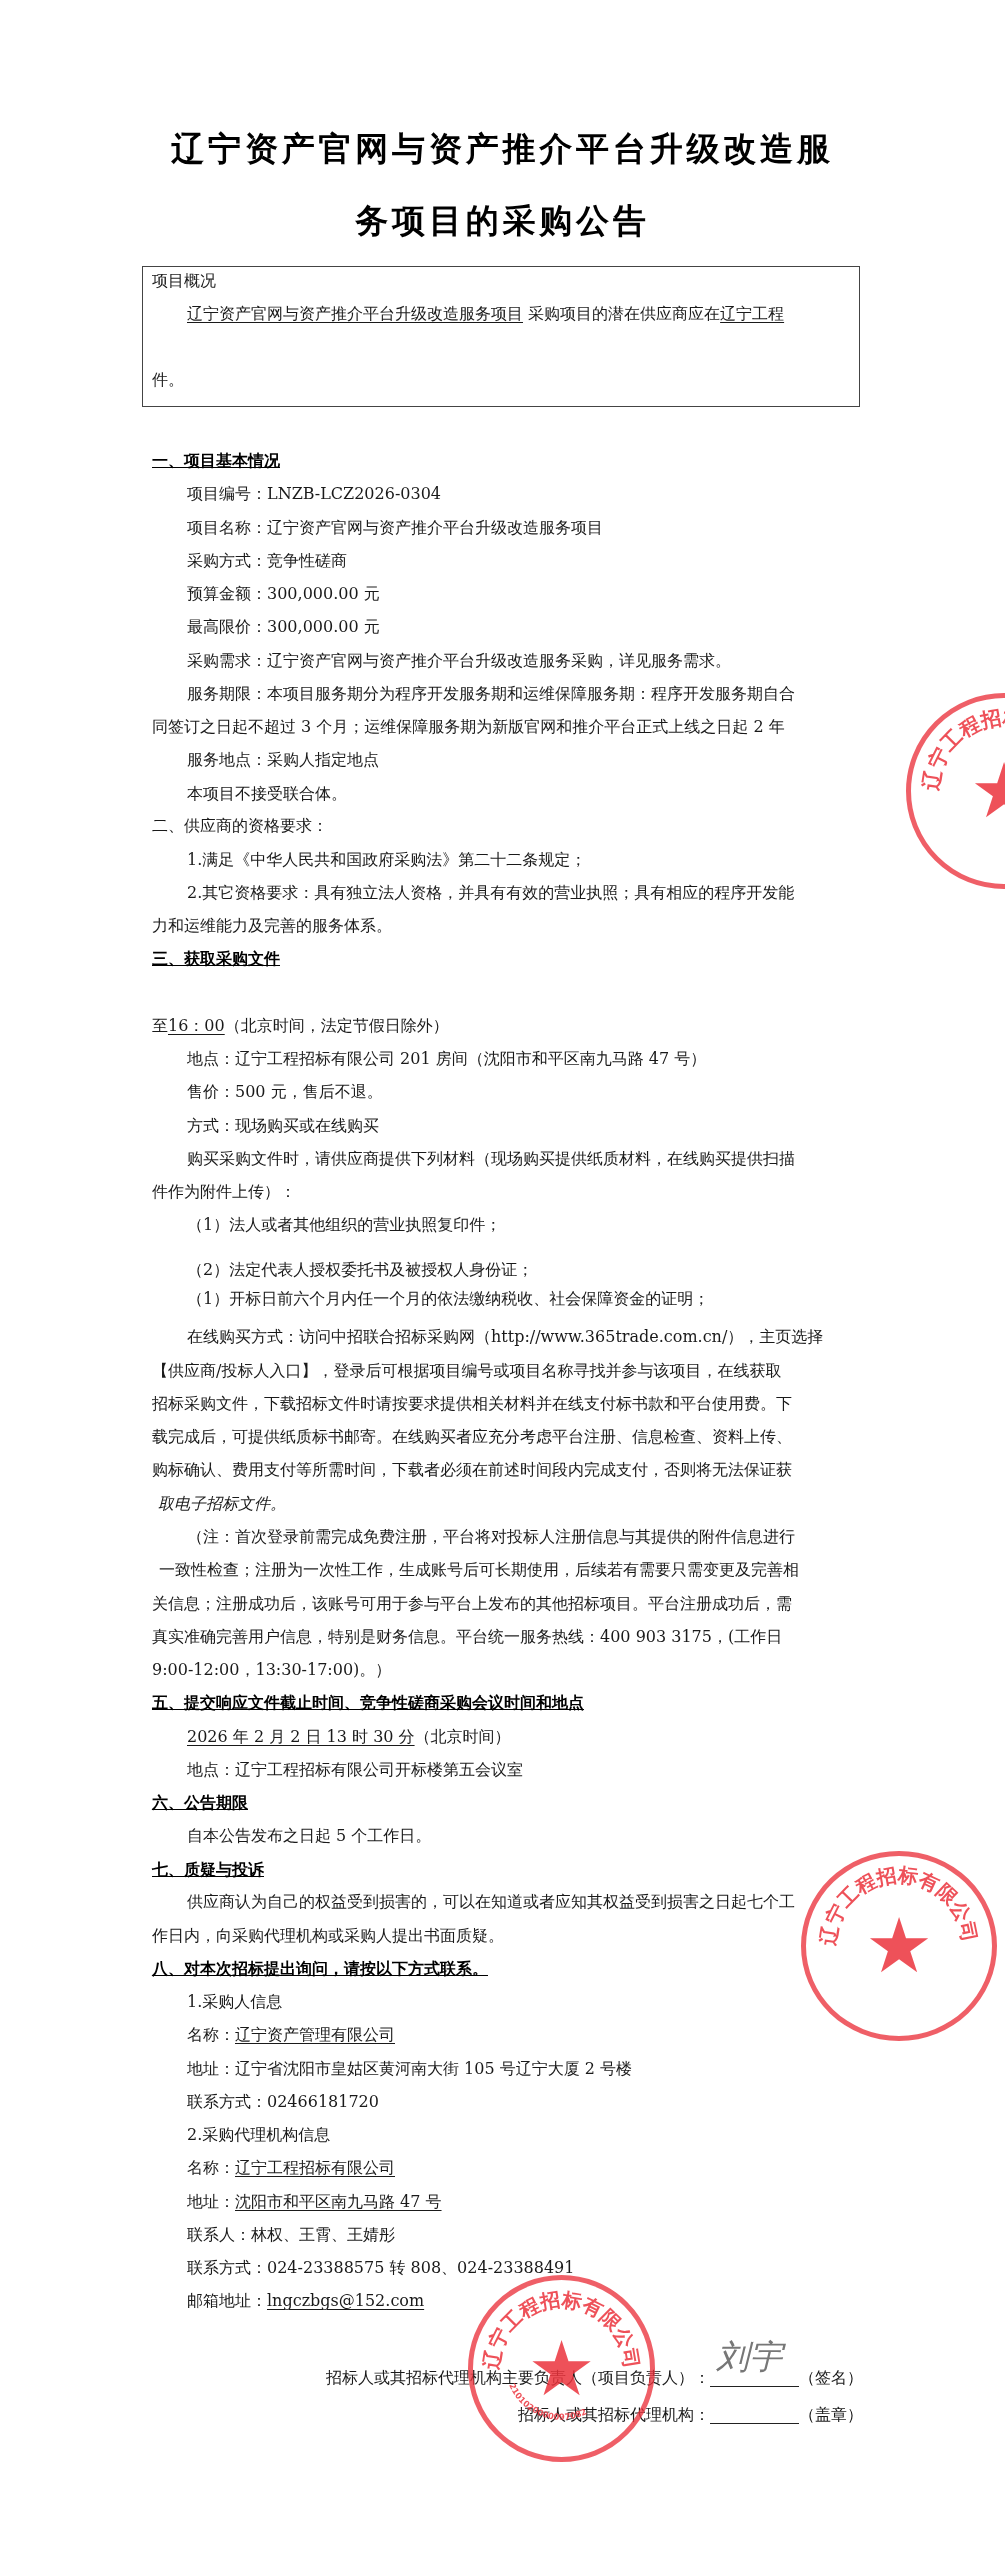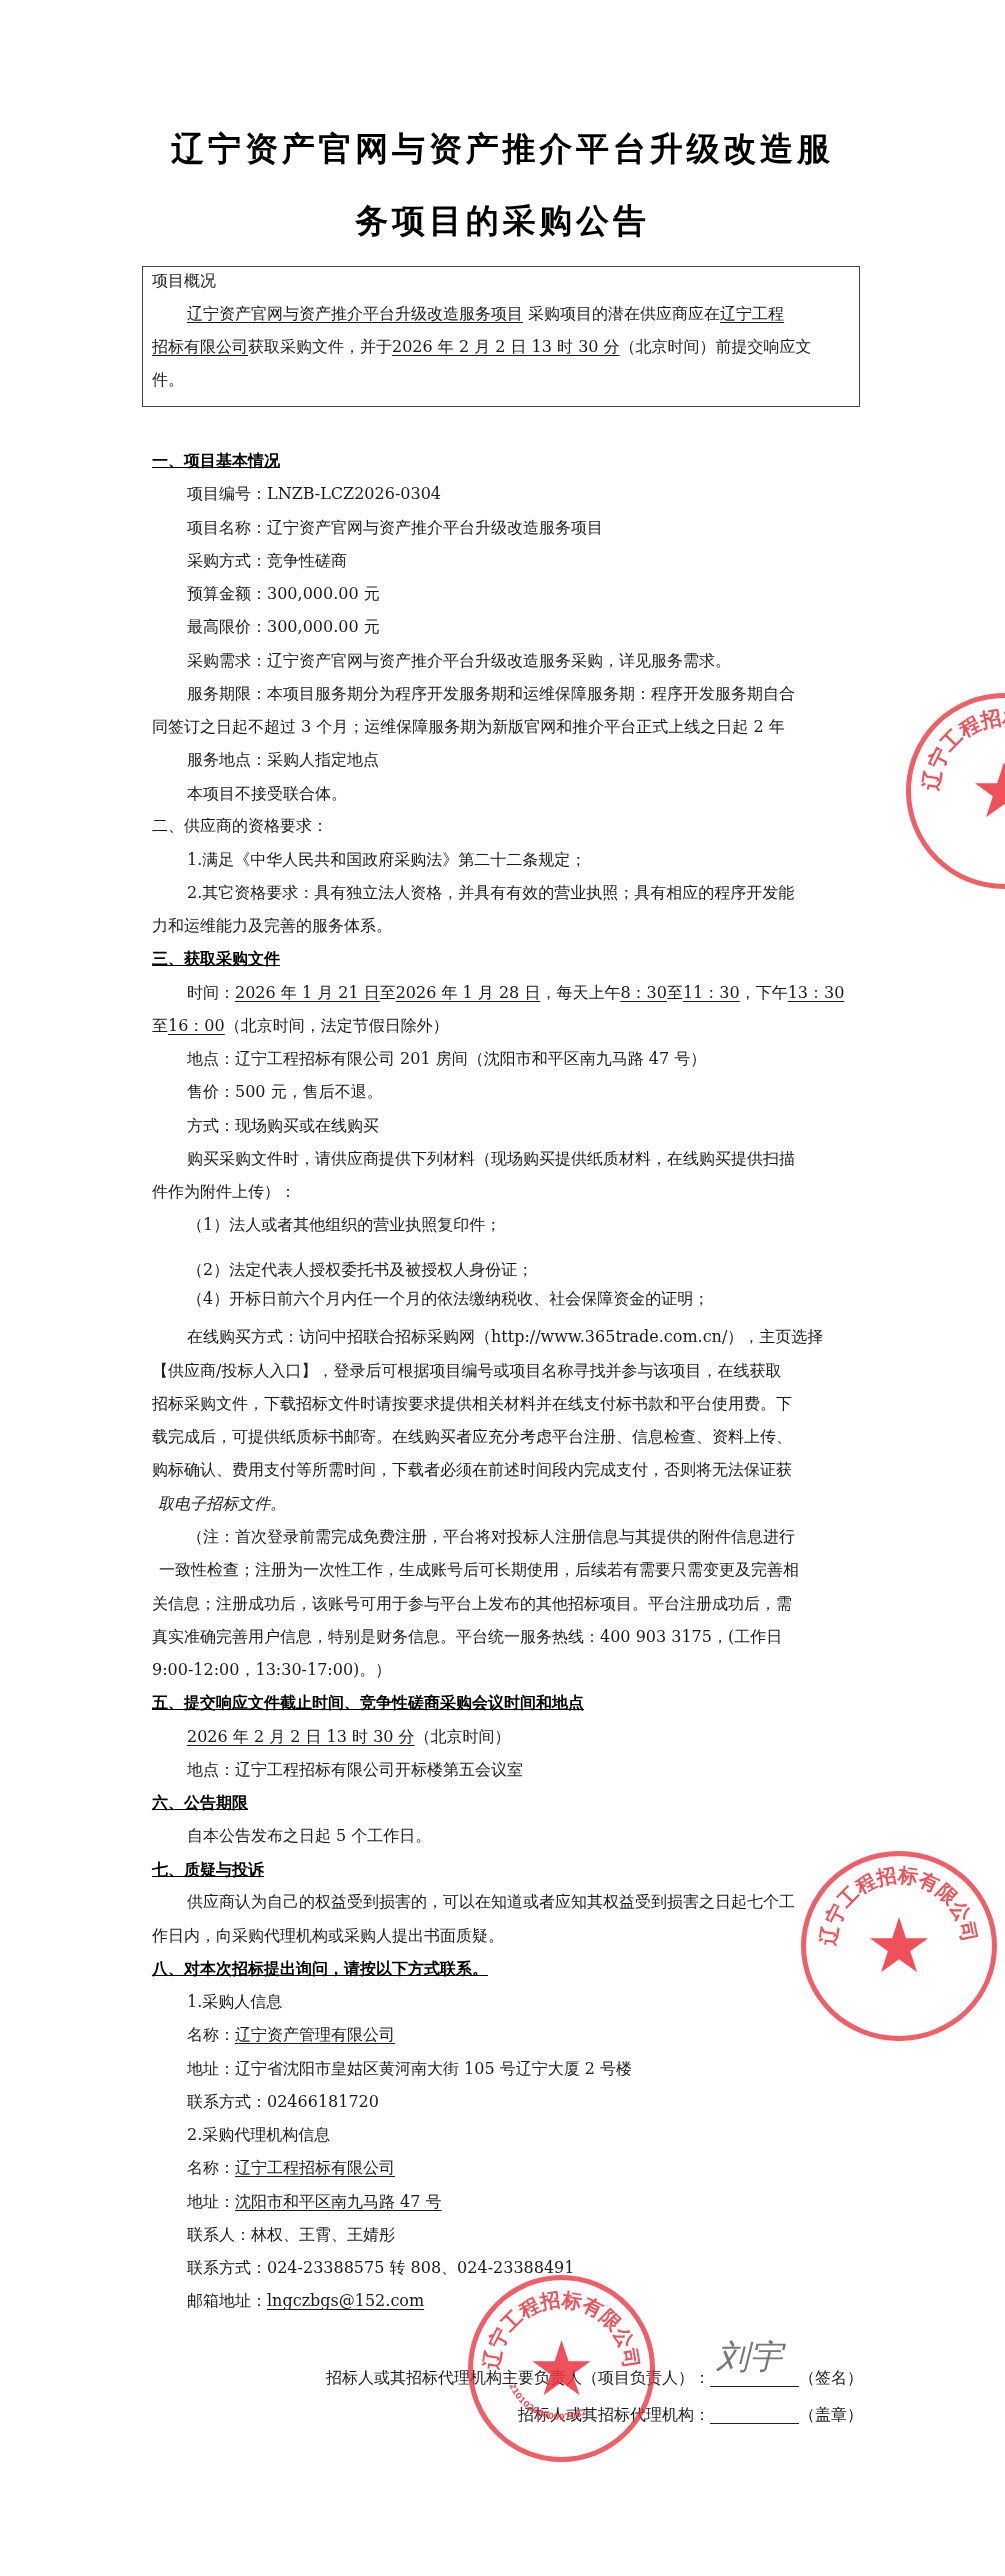--- a/index.html
+++ b/index.html
@@ -29,57 +29,51 @@
 <div class="page">
 
   <div class="title" style="top:127px;">辽宁资产官网与资产推介平台升级改造服</div>
   <div class="title" style="top:199px;">务项目的采购公告</div>
 
   <div class="overview"></div>
   <div class="ln" style="left:152px;top:271px;">项目概况</div>
   <div class="ln" style="left:187px;top:304px;">
     <span class="u">辽宁资产官网与资产推介平台升级改造服务项目</span><span> 采购项目的潜在供应商应在</span><span class="u">辽宁工程</span>
   </div>
-  <div class="ln" style="left:152px;top:337px;">
-    <span class="u">招标有限公司</span><span>获取采购文件，并于</span><span class="u">2026 年 2 月 2 日 13 时 30 分</span><span>（北京时间）前提交响应文</span>
-  </div>
   <div class="ln" style="left:152px;top:370px;">件。</div>
 
   <div class="ln b" style="left:152px;top:451px;">一、项目基本情况</div>
   <div class="ln" style="left:187px;top:484px;">项目编号：LNZB-LCZ2026-0304</div>
   <div class="ln" style="left:187px;top:518px;">项目名称：辽宁资产官网与资产推介平台升级改造服务项目</div>
   <div class="ln" style="left:187px;top:551px;">采购方式：竞争性磋商</div>
   <div class="ln" style="left:187px;top:584px;">预算金额：300,000.00 元</div>
   <div class="ln" style="left:187px;top:617px;">最高限价：300,000.00 元</div>
   <div class="ln" style="left:187px;top:651px;">采购需求：辽宁资产官网与资产推介平台升级改造服务采购，详见服务需求。</div>
   <div class="ln" style="left:187px;top:684px;">服务期限：本项目服务期分为程序开发服务期和运维保障服务期：程序开发服务期自合</div>
   <div class="ln" style="left:152px;top:717px;">同签订之日起不超过 3 个月；运维保障服务期为新版官网和推介平台正式上线之日起 2 年</div>
   <div class="ln" style="left:187px;top:750px;">服务地点：采购人指定地点</div>
   <div class="ln" style="left:187px;top:784px;">本项目不接受联合体。</div>
 
   <div class="ln" style="left:152px;top:816px;">二、供应商的资格要求：</div>
   <div class="ln" style="left:187px;top:850px;">1.满足《中华人民共和国政府采购法》第二十二条规定；</div>
   <div class="ln" style="left:187px;top:883px;">2.其它资格要求：具有独立法人资格，并具有有效的营业执照；具有相应的程序开发能</div>
   <div class="ln" style="left:152px;top:916px;">力和运维能力及完善的服务体系。</div>
 
   <div class="ln b" style="left:152px;top:949px;">三、获取采购文件</div>
-  <div class="ln" style="left:187px;top:983px;">
-    <span>时间：</span><span class="u">2026 年 1 月 21 日</span><span>至</span><span class="u">2026 年 1 月 28 日</span><span>，每天上午</span><span class="u">8：30</span><span>至</span><span class="u">11：30</span><span>，下午</span><span class="u">13：30</span>
-  </div>
   <div class="ln" style="left:152px;top:1016px;">
     <span>至</span><span class="u">16：00</span><span>（北京时间，法定节假日除外）</span>
   </div>
   <div class="ln" style="left:187px;top:1049px;">地点：辽宁工程招标有限公司 201 房间（沈阳市和平区南九马路 47 号）</div>
   <div class="ln" style="left:187px;top:1082px;">售价：500 元，售后不退。</div>
   <div class="ln" style="left:187px;top:1116px;">方式：现场购买或在线购买</div>
   <div class="ln" style="left:187px;top:1149px;">购买采购文件时，请供应商提供下列材料（现场购买提供纸质材料，在线购买提供扫描</div>
   <div class="ln" style="left:152px;top:1182px;">件作为附件上传）：</div>
   <div class="ln" style="left:187px;top:1215px;">（1）法人或者其他组织的营业执照复印件；</div>
   <div class="ln" style="left:187px;top:1260px;">（2）法定代表人授权委托书及被授权人身份证；</div>
-  <div class="ln" style="left:187px;top:1289px;">（4）开标日前六个月内任一个月的依法缴纳税收、社会保障资金的证明；</div>
+  <div class="ln" style="left:187px;top:1289px;">（1）开标日前六个月内任一个月的依法缴纳税收、社会保障资金的证明；</div>
   <div class="ln" style="left:187px;top:1327px;">在线购买方式：访问中招联合招标采购网（http://www.365trade.com.cn/），主页选择</div>
   <div class="ln" style="left:152px;top:1361px;">【供应商/投标人入口】，登录后可根据项目编号或项目名称寻找并参与该项目，在线获取</div>
   <div class="ln" style="left:152px;top:1394px;">招标采购文件，下载招标文件时请按要求提供相关材料并在线支付标书款和平台使用费。下</div>
   <div class="ln" style="left:152px;top:1427px;">载完成后，可提供纸质标书邮寄。在线购买者应充分考虑平台注册、信息检查、资料上传、</div>
   <div class="ln" style="left:152px;top:1460px;">购标确认、费用支付等所需时间，下载者必须在前述时间段内完成支付，否则将无法保证获</div>
   <div class="ln" style="left:158px;top:1494px;font-style:italic;">取电子招标文件。</div>
   <div class="ln" style="left:187px;top:1527px;">（注：首次登录前需完成免费注册，平台将对投标人注册信息与其提供的附件信息进行</div>
   <div class="ln" style="left:159px;top:1560px;">一致性检查；注册为一次性工作，生成账号后可长期使用，后续若有需要只需变更及完善相</div>
   <div class="ln" style="left:152px;top:1594px;">关信息；注册成功后，该账号可用于参与平台上发布的其他招标项目。平台注册成功后，需</div>
   <div class="ln" style="left:152px;top:1627px;">真实准确完善用户信息，特别是财务信息。平台统一服务热线：400 903 3175，(工作日</div>

